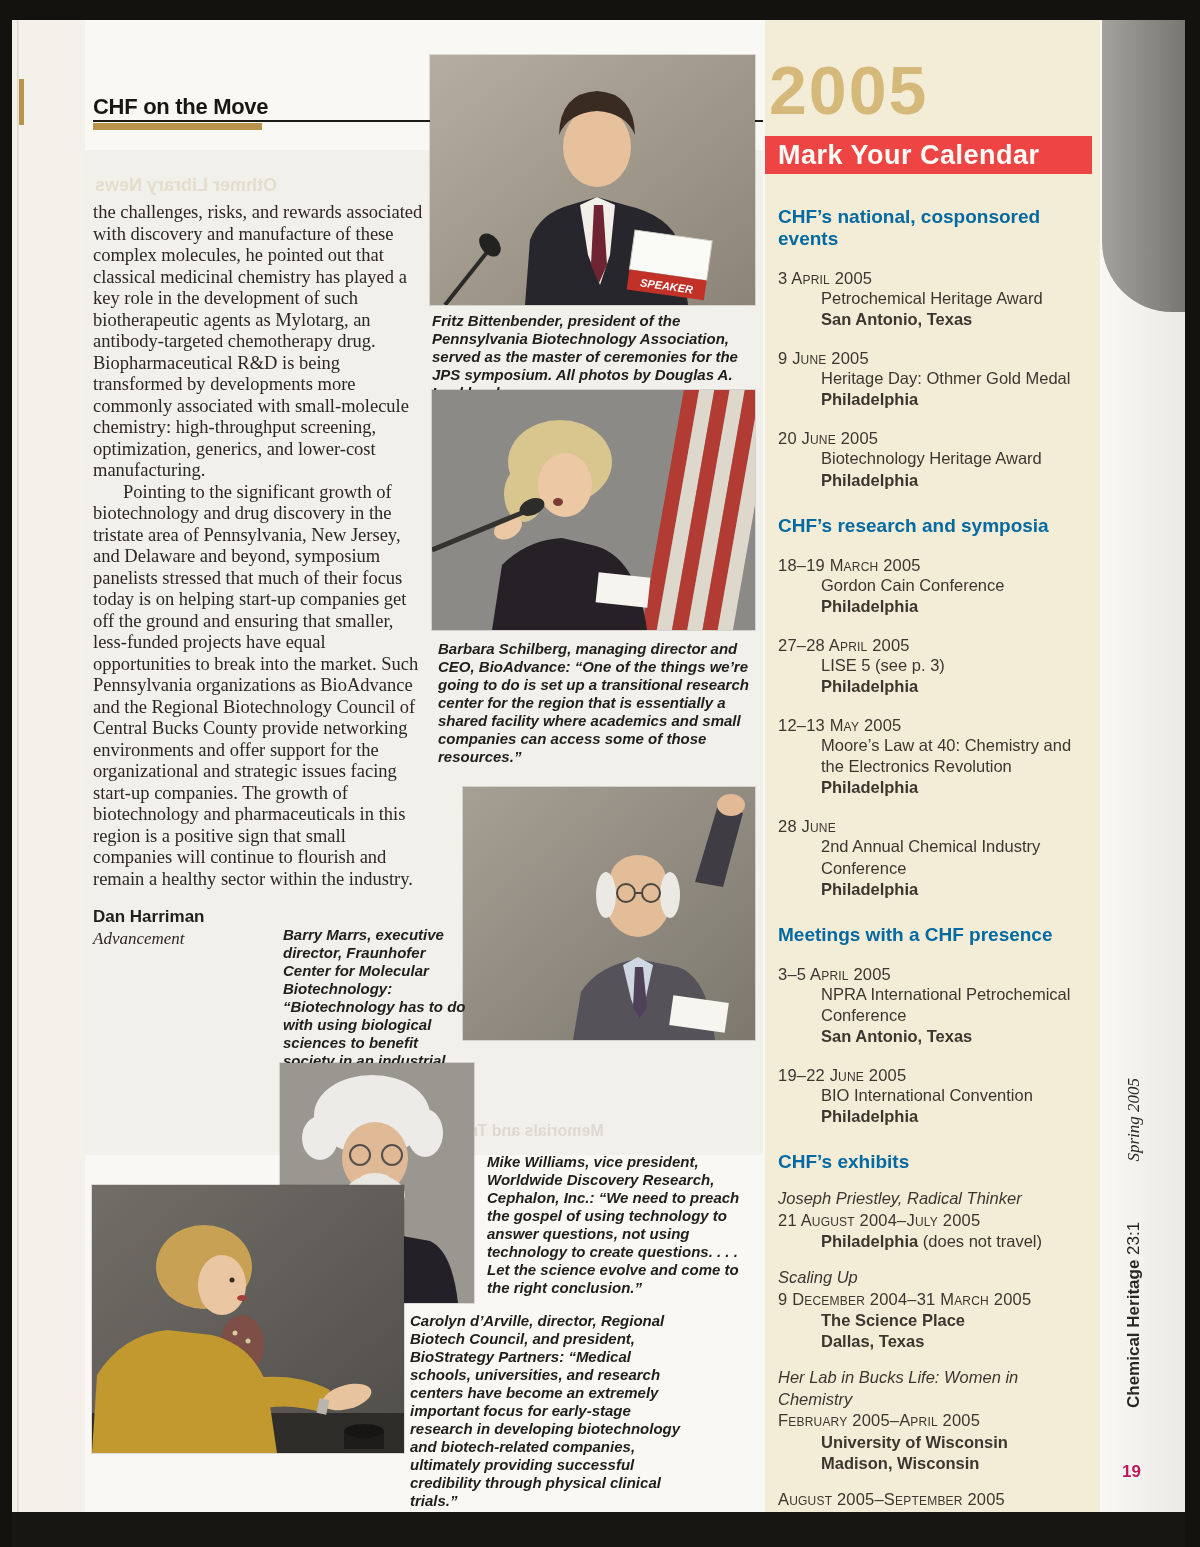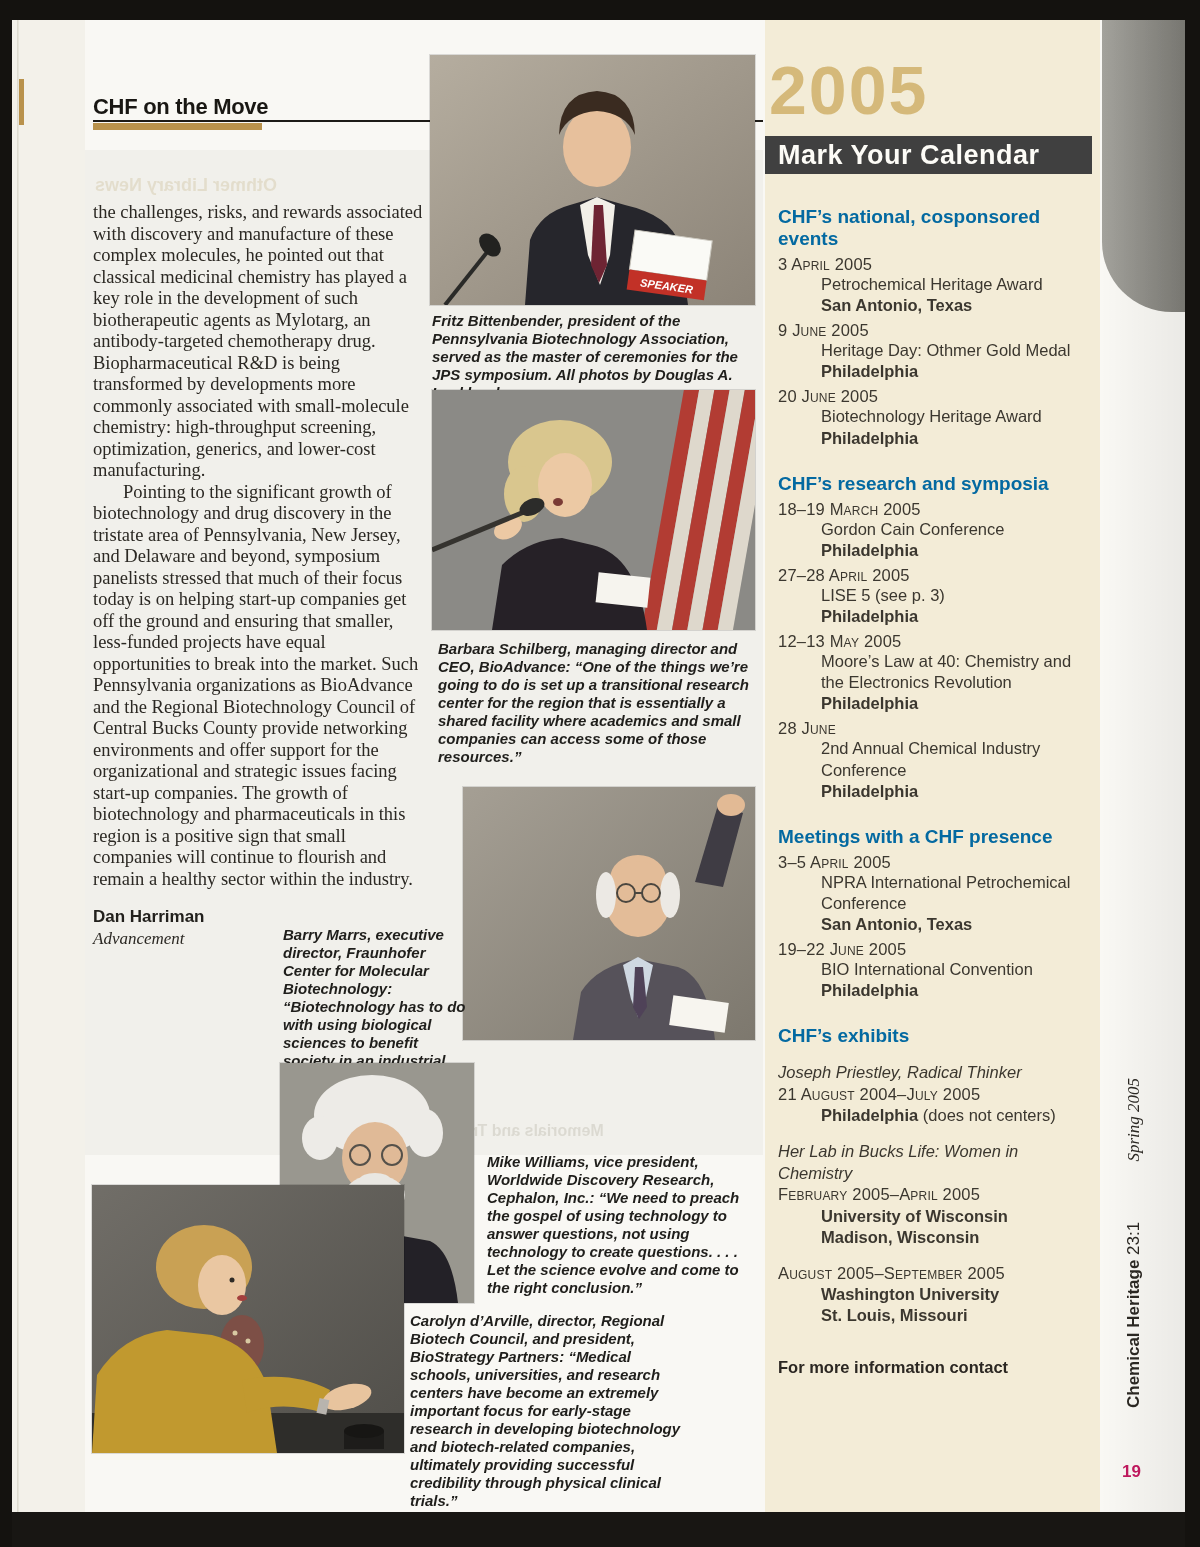--- a/index.html
+++ b/index.html
@@ -52,27 +52,27 @@
   .caption{position:absolute;font-style:italic;font-weight:bold;font-size:15px;line-height:18px;color:#1f1e1b;}
   .cap1{left:432px;top:312px;width:312px;}
   .cap2{left:432px;top:640px;width:316px;margin-left:6px;}
   .cap3{left:283px;top:926px;width:184px;}
   .cap4{left:487px;top:1153px;width:262px;}
   .cap5{left:410px;top:1312px;width:282px;}
   
   .sidebar-bg{position:absolute;left:765px;top:20px;width:335px;height:1492px;background:#f3ecd7;}
   .year{position:absolute;left:769px;top:56px;font-size:68px;line-height:1;font-weight:bold;
       letter-spacing:2px;color:#d5b97a;}
-  .goldbar{position:absolute;left:765px;top:136px;width:327px;height:38px;background:#404040;
+  .goldbar{position:absolute;left:765px;top:136px;width:327px;height:38px;background:#ef4444;
       color:#fdfcf7;font-size:27px;font-weight:bold;line-height:38px;padding-left:13px;
       box-sizing:border-box;letter-spacing:.5px;}
   .calendar{position:absolute;left:765px;top:182px;width:335px;box-sizing:border-box;
       padding:0 24px 0 13px;color:#3b372f;font-size:16.5px;}
   .cal-heading{margin:24px 0 0 0;font-size:19px;font-weight:bold;color:#0369a1;}
-  .event{margin-top:5px;}
+  .event{margin-top:19px;}
   .edate{font-variant:small-caps;letter-spacing:.2px;}
   .etitle{margin-left:43px;line-height:1.28;}
   .eloc{margin-left:43px;font-weight:bold;line-height:1.28;}
   .exhibit{margin-top:15px;line-height:1.3;}
   .ex-title{font-style:italic;}
   .ex-note{font-weight:normal;}
   .contact{margin-top:30px;font-weight:bold;line-height:1.35;color:#2b2722;}
   
   .vfooter{position:absolute;left:1124px;top:1408px;width:330px;height:20px;
       transform:rotate(-90deg);transform-origin:0 0;display:flex;justify-content:space-between;
@@ -291,21 +291,27 @@
     <div class="event">
       <div class="edate">19–22 June 2005</div>
       <div class="etitle">BIO International Convention</div>
       <div class="eloc">Philadelphia</div>
     </div>
 
     <h2 class="cal-heading">CHF’s exhibits</h2>
     <div class="exhibit">
       <div class="ex-title">Joseph Priestley, Radical Thinker</div>
       <div class="edate">21 August 2004–July 2005</div>
-      <div class="etitle"><span class="eloc" style="margin-left:0">Philadelphia</span> <span class="ex-note">(does not centers)</span></div>
+      <div class="etitle"><span class="eloc" style="margin-left:0">Philadelphia</span> <span class="ex-note">(does not travel)</span></div>
+    </div>
+    <div class="exhibit">
+      <div class="ex-title">Scaling Up</div>
+      <div class="edate">9 December 2004–31 March 2005</div>
+      <div class="eloc">The Science Place</div>
+      <div class="eloc">Dallas, Texas</div>
     </div>
     <div class="exhibit">
       <div class="ex-title">Her Lab in Bucks Life: Women in Chemistry</div>
       <div class="edate">February 2005–April 2005</div>
       <div class="eloc">University of Wisconsin</div>
       <div class="eloc">Madison, Wisconsin</div>
     </div>
     <div class="exhibit">
       <div class="ex-title"></div>
       <div class="edate">August 2005–September 2005</div>

